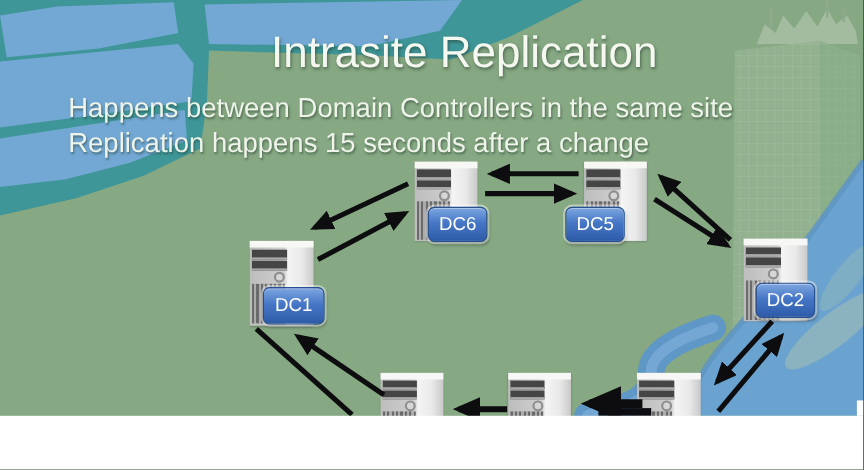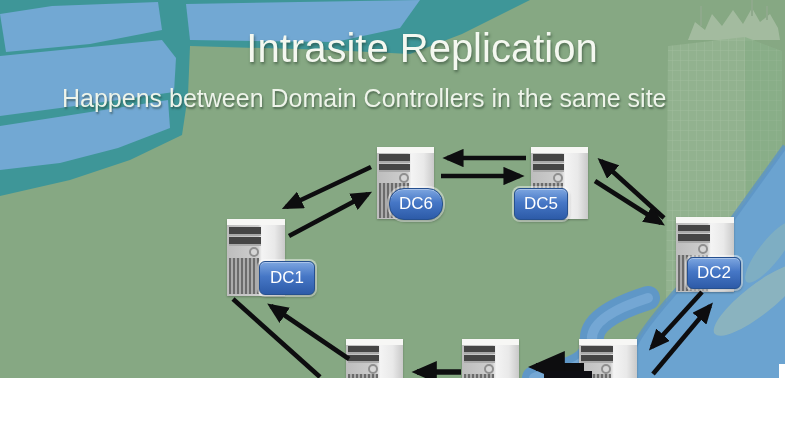--- a/index.html
+++ b/index.html
@@ -35,23 +35,23 @@
   
   .dc-label{
     position:absolute;z-index:4;width:52px;height:30px;border-radius:6px;
     display:flex;align-items:center;justify-content:center;
     color:#fff;font-size:17px;
     background:linear-gradient(#7da6e0 0%,#4677c6 45%,#2d5ba8 100%);
     border:1px solid #26508f;
     box-shadow:0 0 0 2px rgba(255,255,255,.45),1px 2px 3px rgba(0,0,0,.35),
       inset 0 1px 0 rgba(255,255,255,.35);
   }
-  .lbl-dc6{left:389px;top:188px;border-radius:15px;}
+  .lbl-dc6{left:389px;top:188px;}
   .lbl-dc5{left:514px;top:188px;}
-  .lbl-dc1{left:239px;top:261px;width:54px;height:32px;margin-left:20px;}
+  .lbl-dc1{left:239px;top:261px;width:54px;height:32px;}
   .lbl-dc2{left:687px;top:257px;text-align:right;}
   
   .letterbox{position:absolute;left:0;top:378px;width:785px;height:49px;background:#ffffff;z-index:6;}
 </style>
 </head>
 <body>
 
 <div id="stage">
 
   <svg width="785" height="427" viewBox="0 0 785 427">
@@ -172,15 +172,16 @@
       <line x1="702" y1="292" x2="652" y2="347" marker-end="url(#ah)"></line>
       <line x1="653" y1="374" x2="710" y2="306" marker-end="url(#ah)"></line>
       <line x1="461" y1="372" x2="417" y2="372" stroke-width="5.5" marker-end="url(#ah)"></line>
       <line x1="584" y1="367" x2="536" y2="367" stroke-width="8" marker-end="url(#ah)"></line>
     </g>
     <rect x="544" y="371" width="48" height="7" fill="#0d0d12"></rect>
   </svg>
 
   <div class="slide-title">Intrasite Replication</div>
   <div class="slide-sub sub1">Happens between Domain Controllers in the same site</div>
+  <div class="slide-sub sub2">Replication happens 15 seconds after a change</div>
 
   <div class="letterbox"></div>
 </div>
 
 </body></html>

